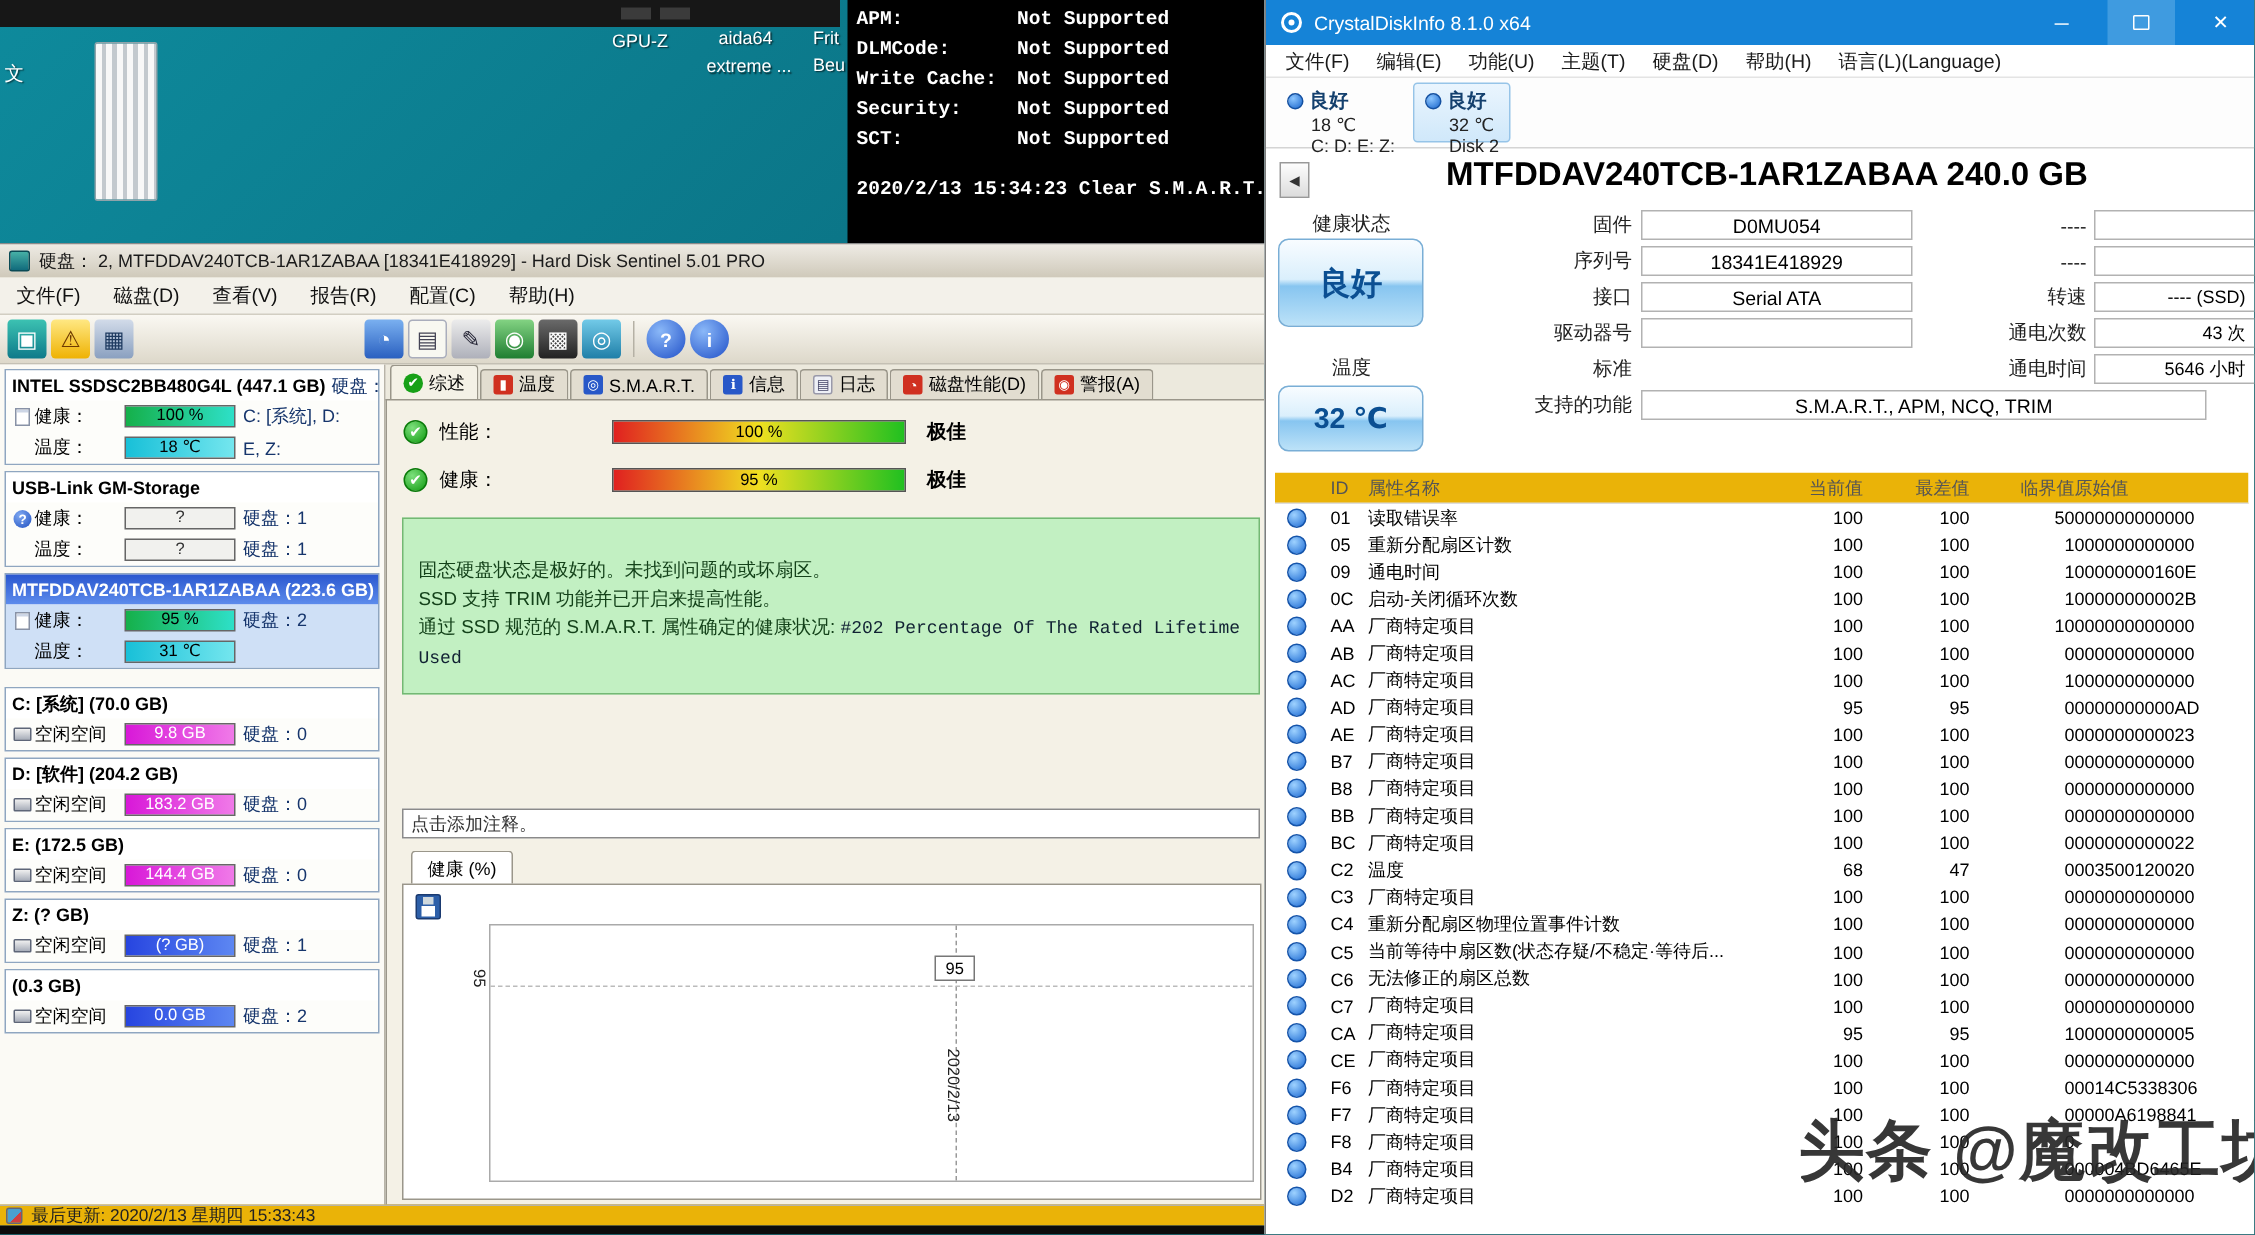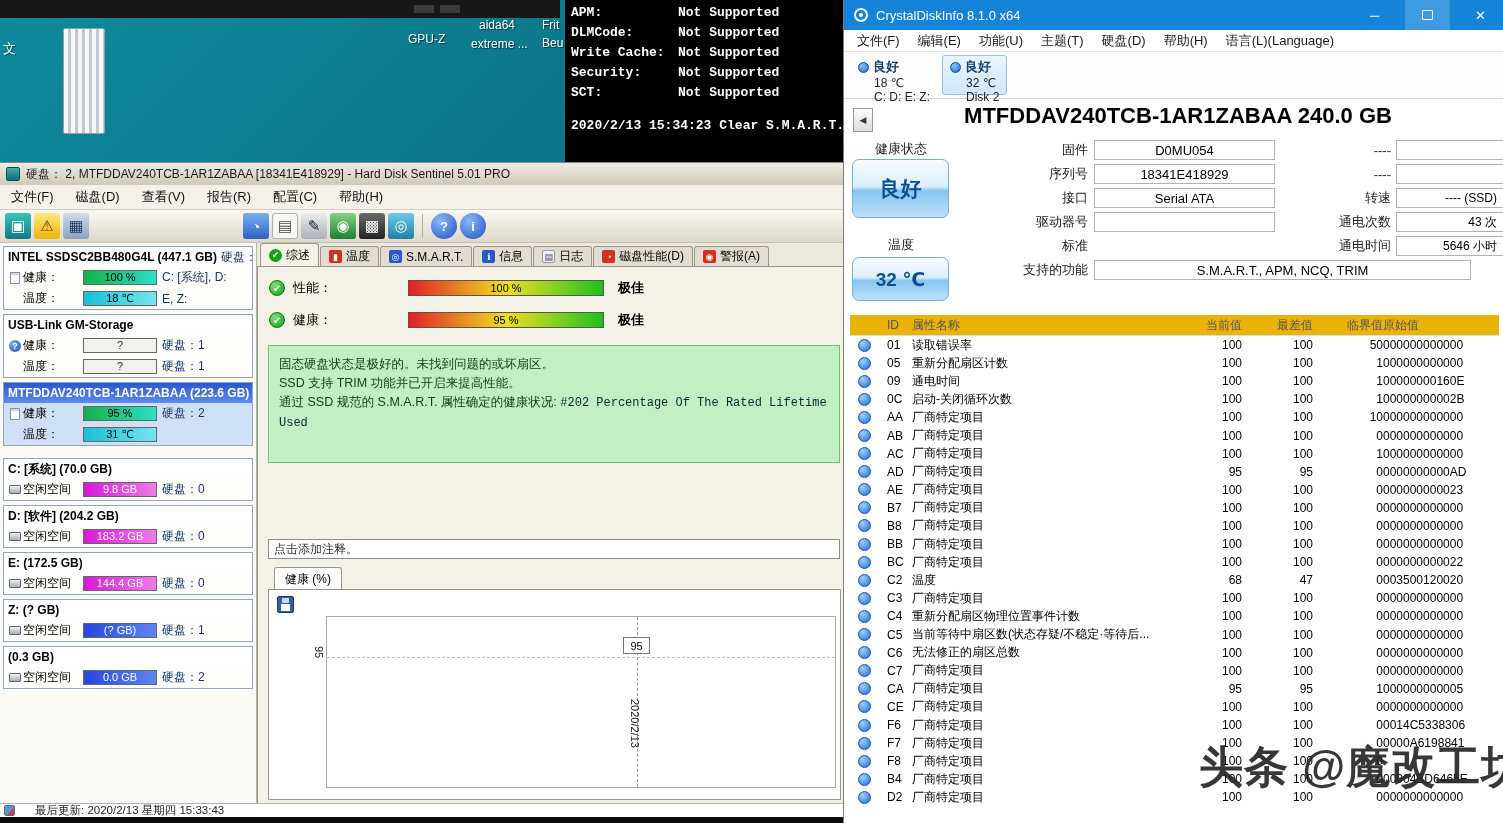--- a/index.html
+++ b/index.html
@@ -7,21 +7,21 @@
 body{font-family:"Liberation Sans","DejaVu Sans",sans-serif;background:#444}
 .screen{position:relative;width:1503px;height:823px;overflow:hidden;background:#0b7c8c}
 
 
 .desktop{position:absolute;left:0;top:0;width:843px;height:162px;background:linear-gradient(135deg,#0e8a9c 0%,#0a6e80 100%)}
 .frag-titlebar{position:absolute;left:0;top:0;width:560px;height:18px;background:#171717;display:flex;align-items:center;justify-content:flex-end;gap:6px;padding-right:100px}
 .frag-btn{width:20px;height:8px;background:#3b3b3b}
 .vlabel{position:absolute;left:3px;top:40px;color:#fff;font-size:13px;text-shadow:1px 1px 1px rgba(0,0,0,.6)}
 .stripes{position:absolute;left:63px;top:28px;width:42px;height:106px;background:repeating-linear-gradient(90deg,#f8f8f8 0 4px,#c3c9ce 4px 7px);border:1px solid #8fa3aa;border-radius:2px}
 .dlabel{position:absolute;color:#fff;font-size:12px;white-space:nowrap;text-shadow:1px 1px 1px rgba(0,0,0,.65)}
-.dl0{left:408px;top:32px}.dl1{left:479px;top:18px}.dl2{left:471px;top:37px}.dl3{left:542px;top:18px}.dl4{left:542px;top:36px}
+.dl0{left:408px;top:20px}.dl1{left:479px;top:18px}.dl2{left:471px;top:37px}.dl3{left:542px;top:18px}.dl4{left:542px;top:36px}
 .console{position:absolute;left:565px;top:0;width:278px;height:162px;background:#000;color:#fff;font-family:"Liberation Mono","DejaVu Sans Mono",monospace;font-size:13px;font-weight:bold;overflow:hidden;padding-top:2px}
 .cline{display:flex;height:20px;align-items:center}
 .cline .cl{width:113px;padding-left:6px}
 .cline .cv{white-space:nowrap}
 .cfooter{margin-top:16px;padding-left:6px;white-space:nowrap}
 
 
 .hds{position:absolute;left:0;top:162px;width:843px;height:655px;background:#ece9dd;border-top:1px solid #8a8a8a}
 .hds-title{height:22px;background:linear-gradient(#eeebe4,#cfc9ba);display:flex;align-items:center;padding:0 6px;font-size:12px;color:#1a1a1a;gap:6px;white-space:nowrap;overflow:hidden}
 .appico{display:inline-block;width:14px;height:14px;background:linear-gradient(#46b0a6,#116b7c);border:1px solid #0a4a55;border-radius:2px;flex:0 0 auto}
@@ -74,40 +74,40 @@
 .ti.tone-red{background:#d03020;color:#fff}
 .ti.tone-blue{background:#2858c8;color:#fff}
 .ti.tone-gray{background:#eef0f6;color:#446;border:1px solid #99a}
 .hpanel{position:absolute;left:0;top:23px;right:0;bottom:0;background:#f4f1e6;border:1px solid #9a968a;border-right:none}
 .metric{position:absolute;left:11px;display:flex;align-items:center;font-size:13px}
 .m1{top:12px}.m2{top:44px}
 .mcheck{width:16px;height:16px;border-radius:50%;background:radial-gradient(circle at 35% 30%,#7de07d,#0f9a0f);color:#fff;font-size:10px;display:inline-flex;align-items:center;justify-content:center;margin-right:8px;border:1px solid #0a7a0a;flex:0 0 auto}
 .mlabel{width:115px}
 .mbar{width:196px;height:16px;border:1px solid #555;background:linear-gradient(90deg,#e02020,#f0e020 50%,#20c020);display:inline-flex;align-items:center;justify-content:center;font-size:11px;color:#000}
 .mrating{margin-left:14px;font-weight:bold}
-.greenbox{position:absolute;left:10px;top:78px;width:572px;height:118px;background:#c2f0c2;border:1px solid #74b874;padding:9px 10px;font-size:12.5px;color:#14421a;line-height:19px;overflow:hidden}
+.greenbox{position:absolute;left:10px;top:78px;width:572px;height:118px;background:#c2f0c2;border:1px solid #74b874;padding:25px 10px;font-size:12.5px;color:#14421a;line-height:19px;overflow:hidden}
 .greenbox .mono{font-family:"Liberation Mono","DejaVu Sans Mono",monospace;font-size:12px;color:#123}
 .greenbox .action{margin-top:28px;font-weight:bold;color:#06300c}
 .stats{position:absolute;left:12px;top:213px;font-size:13px;line-height:19px}
 .stat{display:flex}
 .stat .sl{width:138px}
 .stat .sv{font-weight:bold}
 .comment{position:absolute;left:10px;top:272px;width:572px;height:20px;border:1px solid #8a8a8a;background:#fff;font-size:12px;color:#333;padding:0 5px;font-family:"Liberation Sans","DejaVu Sans",sans-serif}
 .charttab{position:absolute;left:16px;top:300px;padding:3px 10px;border:1px solid #9a968a;border-bottom:none;background:#fff;font-size:12px;border-radius:3px 3px 0 0;cursor:default}
 .chartpanel{position:absolute;left:10px;top:322px;width:573px;bottom:3px;background:#fff;border:1px solid #9a968a;overflow:hidden}
 .floppy{position:absolute;left:8px;top:6px;width:17px;height:17px;background:#2d5fa8;border:1px solid #1a3a70;border-radius:2px}
 .floppy::before{content:"";position:absolute;left:4px;top:1px;width:7px;height:5px;background:#cfd8dd}
 .floppy::after{content:"";position:absolute;left:3px;bottom:1px;width:9px;height:7px;background:#fff}
 .ylab{position:absolute;left:44px;top:56px;writing-mode:vertical-rl;font-size:11px;color:#222}
 .plot{position:absolute;left:57px;top:26px;right:4px;bottom:11px;border:1px solid #aaa;background:#fff}
 .vdash{position:absolute;left:310px;top:0;bottom:0;border-left:1px dashed #999}
 .hdash{position:absolute;top:40px;left:0;right:0;border-top:1px dashed #bbb}
 .ptlabel{position:absolute;left:296px;top:20px;width:27px;height:17px;border:1px solid #777;background:#fff;font-size:11px;display:flex;align-items:center;justify-content:center}
 .xdate{position:absolute;left:302px;top:82px;writing-mode:vertical-rl;font-size:11px;color:#222}
-.hds-status{position:absolute;left:0;bottom:0;width:100%;height:14px;background:#ffffff;border-top:1px solid #b8b4a8;display:flex;align-items:center;gap:20px;padding-left:4px;font-size:11.5px;color:#222}
+.hds-status{position:absolute;left:0;bottom:0;width:100%;height:14px;background:#eab308;border-top:1px solid #b8b4a8;display:flex;align-items:center;gap:6px;padding-left:4px;font-size:11.5px;color:#222}
 .stico{width:11px;height:11px;background:linear-gradient(135deg,#4aa0d0 60%,#d04040 60%);border:1px solid #667;border-radius:2px;flex:0 0 auto}
 .taskstrip{position:absolute;left:0;top:817px;width:843px;height:6px;background:#0b0b0b}
 
 
 .cdi{position:absolute;left:843px;top:0;width:660px;height:823px;background:#fff;border-left:1px solid #7e7e7e;overflow:hidden}
 .cdi-title{height:30px;background:#1583d7;color:#fff;display:flex;align-items:center;padding-left:10px;gap:8px}
 .cdiico{width:14px;height:14px;border-radius:50%;border:2px solid #fff;position:relative;flex:0 0 auto}
 .cdiico::after{content:"";position:absolute;left:3px;top:3px;width:4px;height:4px;border-radius:50%;background:#fff}
 .cdi-title .t{font-size:13px;flex:1;white-space:nowrap;overflow:hidden}
 .winbtn{width:45px;height:30px;display:flex;align-items:center;justify-content:center;color:#fff;font-size:13px;cursor:default}

